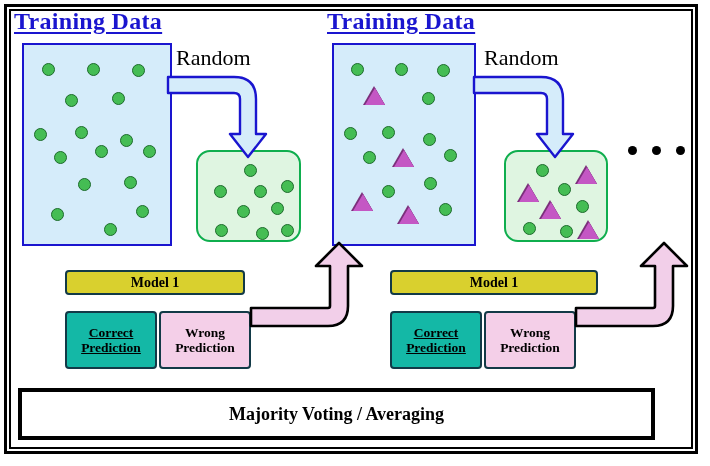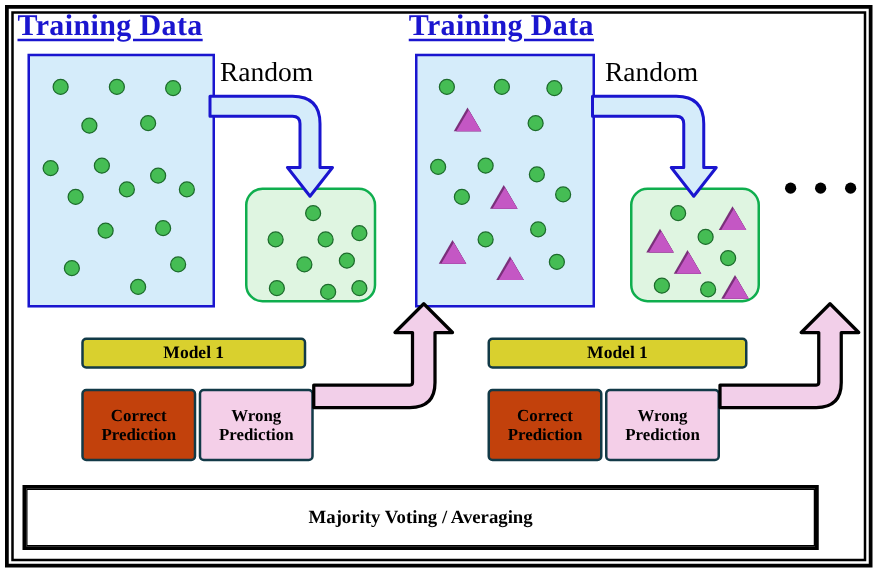--- a/index.html
+++ b/index.html
@@ -110,38 +110,38 @@
     box-sizing: border-box;
     display: flex;
     align-items: center;
     justify-content: center;
     text-align: center;
     font-weight: bold;
     font-size: 13.5px;
     line-height: 1.12;
     color: #000;
   }
-  .pred-correct { background: #c2410c; }
+  .pred-correct { background: #14b8a6; text-decoration: underline; }
   .pred-wrong   { background: #f4cfe8; }
 
   
   #vote-box {
     border: 3px solid #000;
     box-sizing: border-box;
     background: #ffffff;
   }
   #vote-box-inner {
     border: 1.5px solid #000;
     box-sizing: border-box;
     width: 100%; height: 100%;
     display: flex;
     align-items: center;
     justify-content: center;
     font-weight: bold;
-    font-size: 15px;
+    font-size: 18px;
     color: #000;
   }
 
   
   .ell-dot {
     position: absolute;
     width: 9px; height: 9px;
     border-radius: 50%;
     background: #000;
   }

